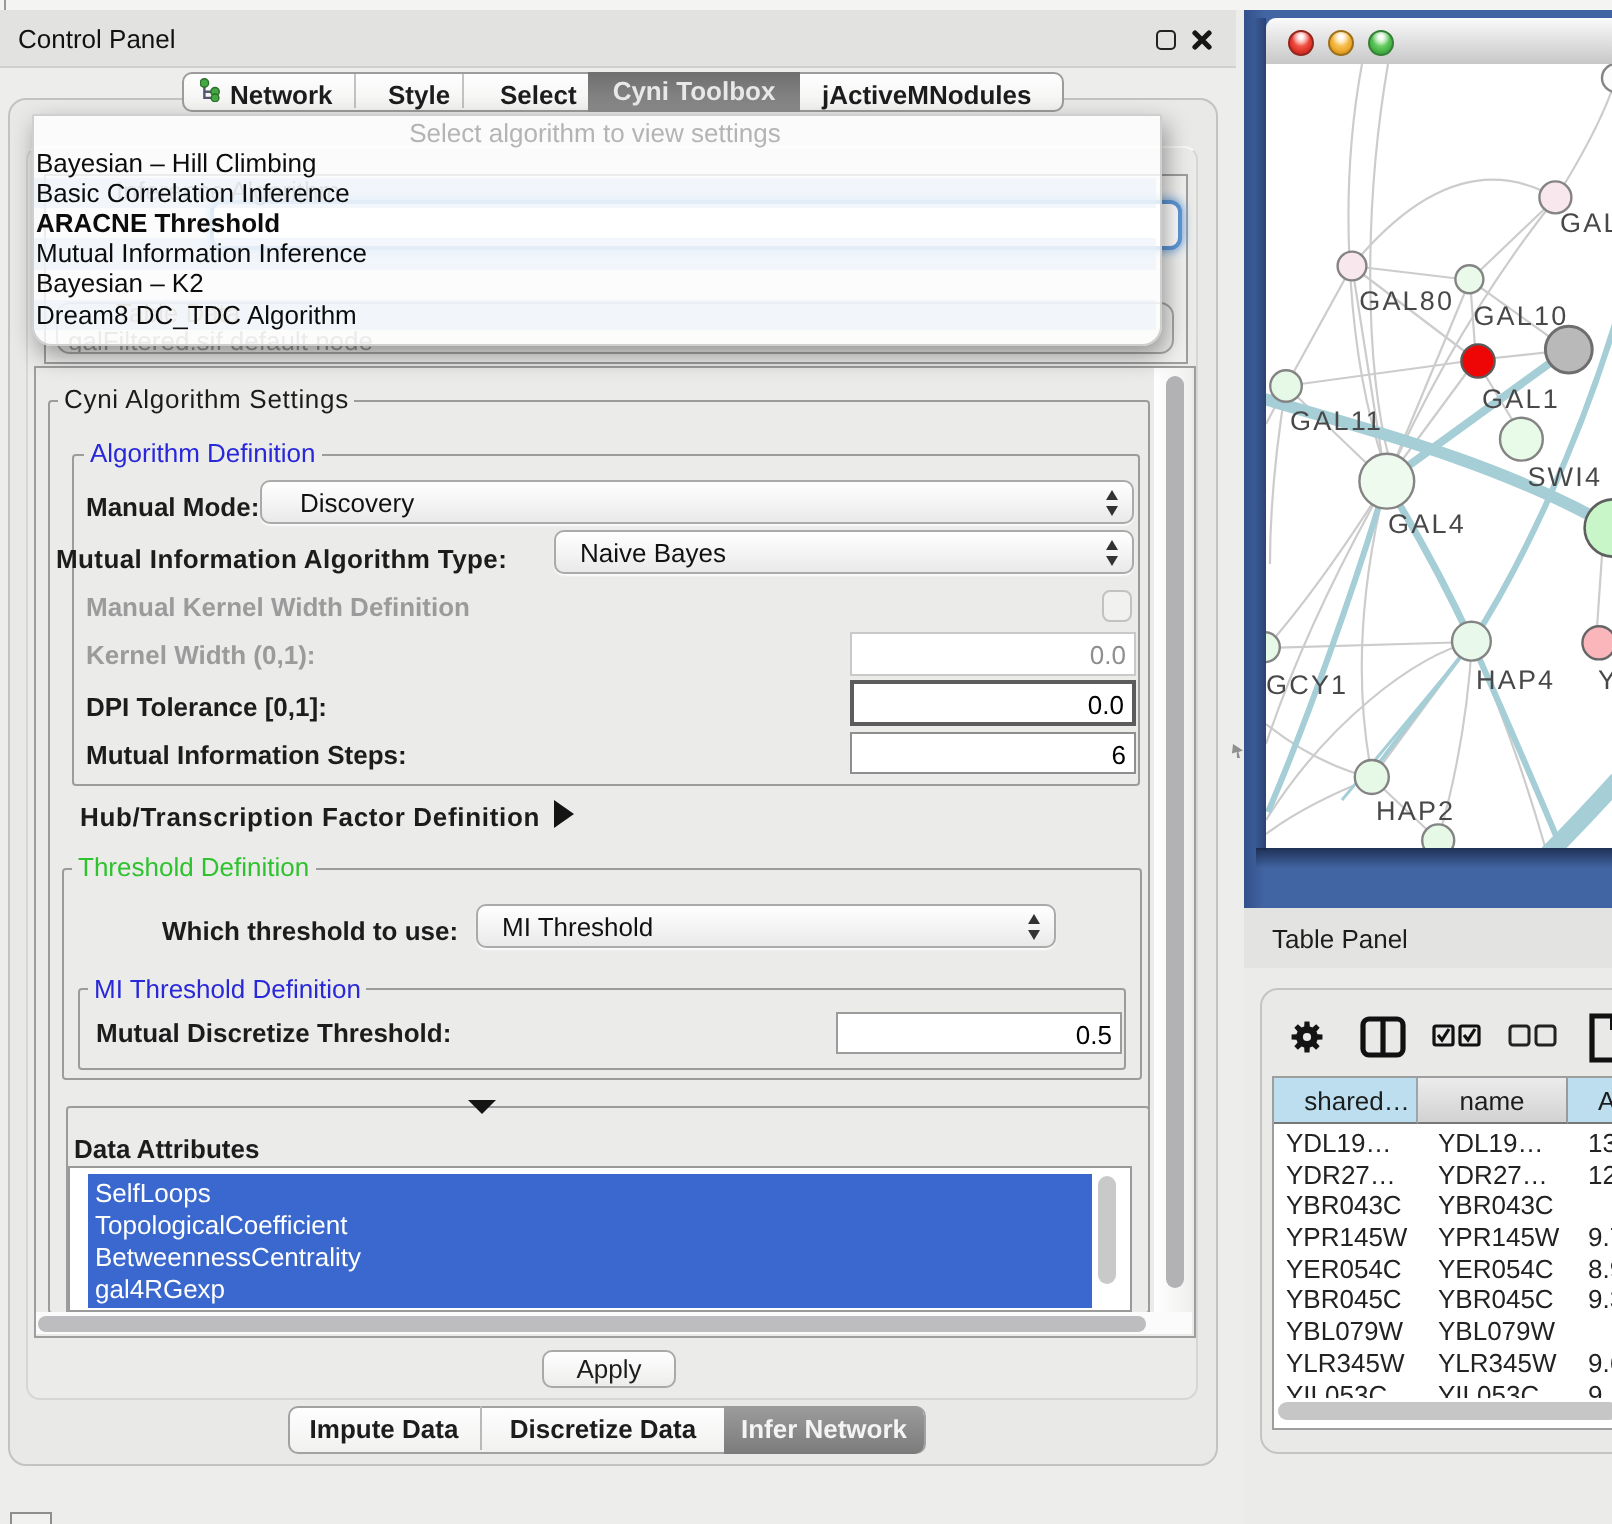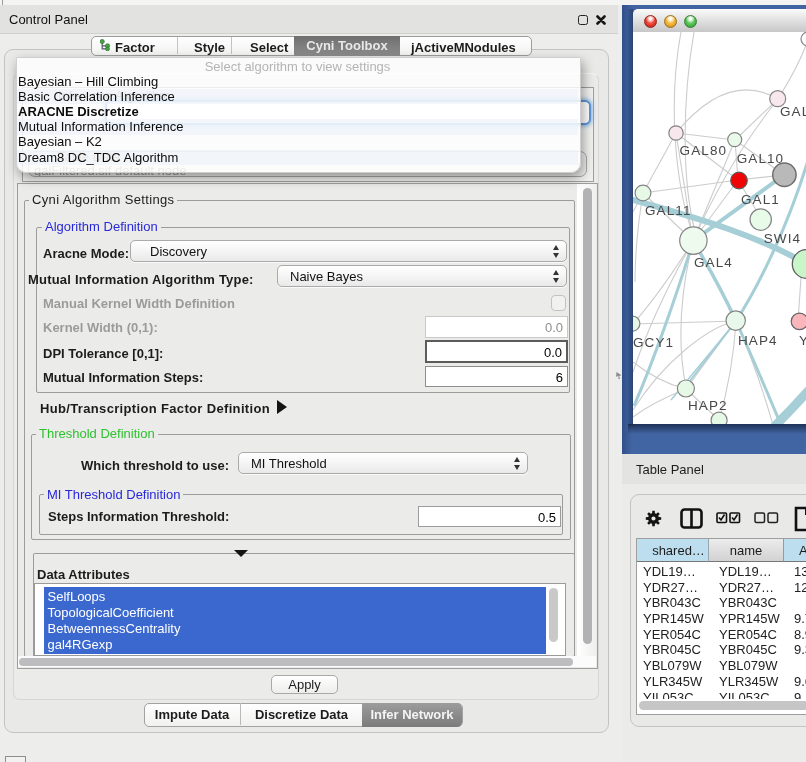--- a/index.html
+++ b/index.html
@@ -42,21 +42,21 @@
     </div>
 
   <div class="abs" style="left:17px;top:183px;width:579px;height:484px;background:#ebebea;border:1px solid #9e9e9e;"></div>
 
   <div class="gb" style="left:24px;top:200px;width:549px;height:455px;"></div>
   <div class="gt" style="left:29px;top:193px;letter-spacing:0.35px;">Cyni Algorithm Settings</div>
 
   <div class="gb" style="left:36px;top:227px;width:532px;height:164px;"></div>
   <div class="gt" style="left:42px;top:220px;color:#2828d8;">Algorithm Definition</div>
 
-  <div class="lbl" style="left:43px;top:246px;">Aracne Mode:</div>
+  <div class="lbl" style="left:43px;top:246px;">Manual Mode:</div>
   <div class="combo" style="left:130px;top:240px;width:435px;height:20px;">
       <span style="left:19px;">Discovery</span>
       <i class="spin"></i>
     </div>
   <div class="lbl" style="left:28px;top:272px;letter-spacing:0.2px;">Mutual Information Algorithm Type:</div>
   <div class="combo" style="left:277px;top:265px;width:288px;height:20px;">
       <span style="left:12px;">Naive Bayes</span>
       <i class="spin"></i>
     </div>
   <div class="lbl" style="left:43px;top:296px;color:#9b9b9b;">Manual Kernel Width Definition</div>
@@ -80,21 +80,21 @@
   <div class="gb" style="left:31px;top:434px;width:538px;height:104px;"></div>
   <div class="gt" style="left:36px;top:427px;color:#2ec22e;">Threshold Definition</div>
   <div class="lbl" style="left:81px;top:458px;">Which threshold to use:</div>
   <div class="combo" style="left:238px;top:452px;width:288px;height:20px;">
       <span style="left:12px;">MI Threshold</span>
       <i class="spin"></i>
     </div>
 
   <div class="gb" style="left:39px;top:494px;width:522px;height:39px;"></div>
   <div class="gt" style="left:44px;top:488px;color:#2828d8;">MI Threshold Definition</div>
-  <div class="lbl" style="left:48px;top:509px;">Steps Information Threshold:</div>
+  <div class="lbl" style="left:48px;top:509px;">Mutual Discretize Threshold:</div>
   <div class="fld" style="left:418px;top:506px;width:141px;height:19px;border:1px solid #9c9c9c;color:#000;">
       <span>0.5</span>
     </div>
 
   <div class="gb" style="left:33px;top:553px;width:540px;height:102px;border-bottom:none;border-radius:2px 2px 0 0;"></div>
   <div class="abs" style="left:234px;top:550px;width:0;height:0;border-left:7px solid transparent;border-right:7px solid transparent;border-top:7.5px solid #141414;"></div>
   <div class="lbl" style="left:37px;top:567px;">Data Attributes</div>
 
   <div class="abs" style="left:34px;top:583px;width:530px;height:71px;background:#fff;border:1px solid #9a9a9a;"></div>
   <div class="abs" style="left:43.5px;top:587px;width:502px;height:67px;background:#3b68cf;color:#fff;font-size:13px;line-height:16.1px;padding-left:4px;padding-top:2px;box-sizing:border-box;">SelfLoops<br>TopologicalCoefficient<br>BetweennessCentrality<br>gal4RGexp</div>
@@ -115,34 +115,34 @@
   <div class="abs" style="left:91px;top:36px;width:439px;height:18px;border:1px solid #9c9c9c;border-radius:5px;background:linear-gradient(#fefefe,#f2f2f1);"></div>
   <div class="abs" style="left:177px;top:37px;width:1px;height:17px;background:#c2c2c2;"></div>
   <div class="abs" style="left:231px;top:37px;width:1px;height:17px;background:#c2c2c2;"></div>
   <div class="abs b" style="left:294px;top:36px;width:106px;height:20px;background:linear-gradient(#6f6f6f,#8d8d8d);color:#e8e8e8;text-align:center;line-height:20px;font-size:13px;">Cyni Toolbox</div>
   <svg class="abs" style="left:100px;top:39px;" width="10.5" height="12" viewBox="0 0 12 13">
     <path d="M2.5 3 L2.5 11 L8 11 M2.5 7.5 L8 7.5" stroke="#555a70" stroke-width="1.4" fill="none"></path>
     <circle cx="2.5" cy="2.5" r="2.4" fill="#43a843" stroke="#2c6e2c" stroke-width="0.8"></circle>
     <circle cx="8.6" cy="7.5" r="2.4" fill="#43a843" stroke="#2c6e2c" stroke-width="0.8"></circle>
     <circle cx="8.6" cy="11" r="2.2" fill="#43a843" stroke="#2c6e2c" stroke-width="0.8"></circle>
   </svg>
-  <div class="abs b" style="left:115px;top:40px;font-size:13px;">Factor</div>
+  <div class="abs b" style="left:115px;top:40px;font-size:13px;">Network</div>
   <div class="abs b" style="left:194px;top:40px;font-size:13px;">Style</div>
   <div class="abs b" style="left:250px;top:40px;font-size:13px;">Select</div>
   <div class="abs b" style="left:411px;top:40px;font-size:13px;">jActiveMNodules</div>
 
   <div class="abs" style="left:58px;top:76px;font-size:13px;color:#3a3a3a;margin-top:12px;">Inference Algorithm</div>
   <div class="abs" style="left:58px;top:149px;font-size:13px;color:#a16207;">Table Data</div>
 
   <div class="abs" style="left:16px;top:57px;width:563px;height:114px;background:rgba(255,255,255,0.8);border:1px solid #cfcfcf;border-radius:1px 1px 10px 10px;box-shadow:2px 5px 12px rgba(0,0,0,.38);"></div>
   <div class="abs" style="left:16px;top:59px;width:563px;height:15px;text-align:center;color:#b4b4b4;font-size:13px;">Select algorithm to view settings</div>
   <div class="abs" style="left:17px;top:89px;width:561px;height:15.2px;background:rgba(232,240,249,0.5);"></div>
   <div class="abs" style="left:17px;top:119.4px;width:561px;height:15.2px;background:rgba(232,240,249,0.5);"></div>
   <div class="abs" style="left:17px;top:149.8px;width:561px;height:15.2px;background:rgba(232,240,249,0.5);"></div>
-  <div class="abs" style="left:18px;top:73.5px;font-size:13px;line-height:15.2px;color:#0c0c0c;">Bayesian – Hill Climbing<br>Basic Correlation Inference<br><span class="b">ARACNE Discretize</span><br>Mutual Information Inference<br>Bayesian – K2<br>Dream8 DC_TDC Algorithm</div>
+  <div class="abs" style="left:18px;top:73.5px;font-size:13px;line-height:15.2px;color:#0c0c0c;">Bayesian – Hill Climbing<br>Basic Correlation Inference<br><span class="b">ARACNE Threshold</span><br>Mutual Information Inference<br>Bayesian – K2<br>Dream8 DC_TDC Algorithm</div>
 
   <svg class="abs" style="left:616px;top:372px;" width="6" height="8" viewBox="0 0 6 8">
       <path d="M0.5 0 L5.5 3.2 L3.2 4 L4 7 L2.5 7 L2.4 4 L0 4.8 Z" fill="#777" opacity=".8"></path>
     </svg>
 
   <div class="abs" style="left:5px;top:756px;width:19px;height:14px;background:#f1f1f0;border:1px solid #8e8e8e;"></div>
 
   <div class="abs" style="left:622px;top:5px;width:184px;height:449px;background:linear-gradient(90deg,#32508a,#4164a2 10px);"></div>
 
   <div class="abs" style="left:628px;top:424px;width:178px;height:10px;background:linear-gradient(rgba(10,18,40,.62),rgba(10,18,40,0));"></div>

